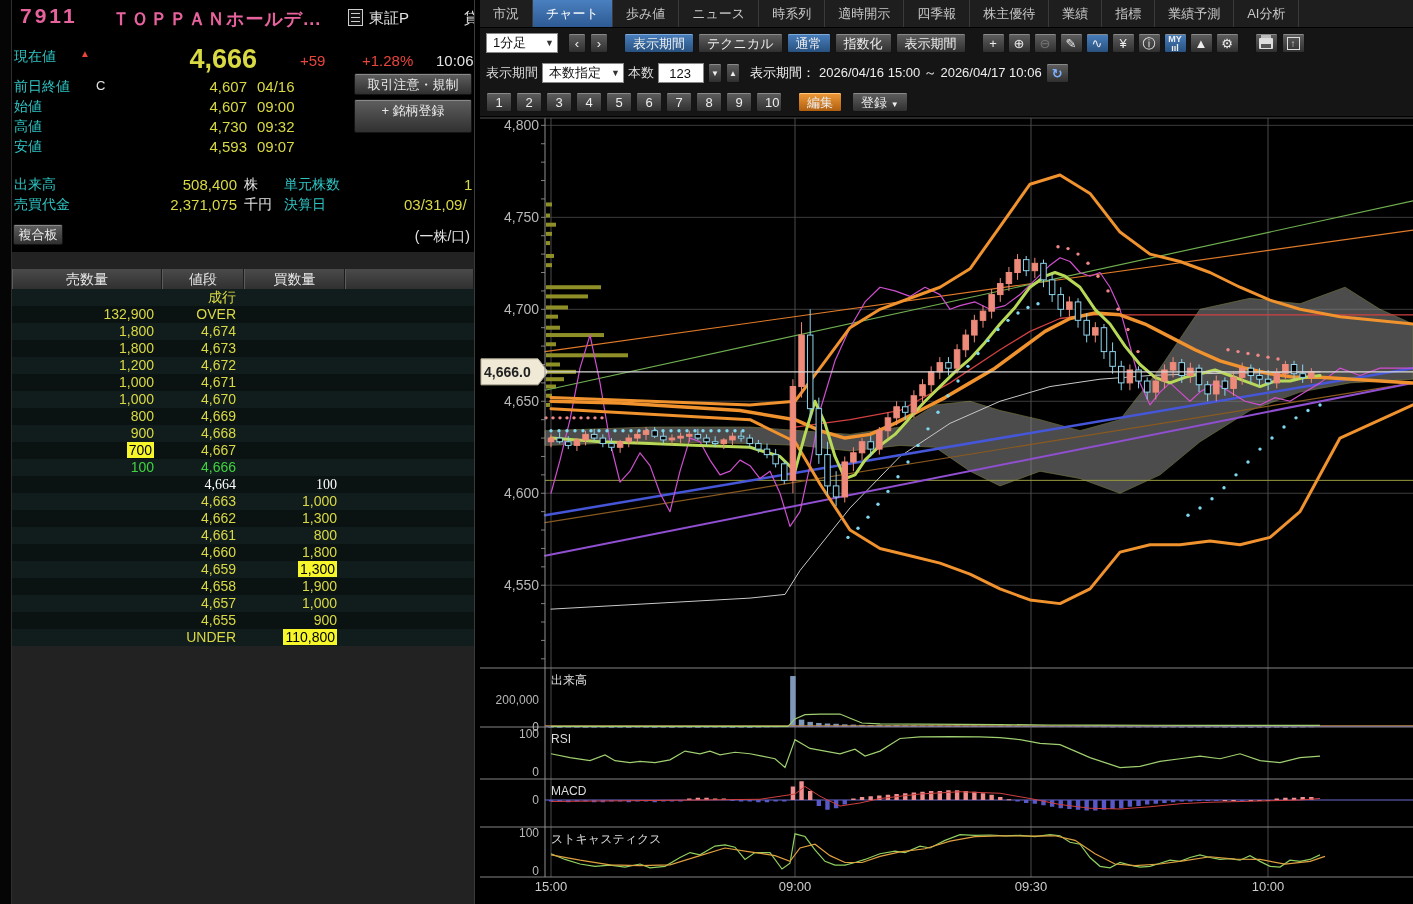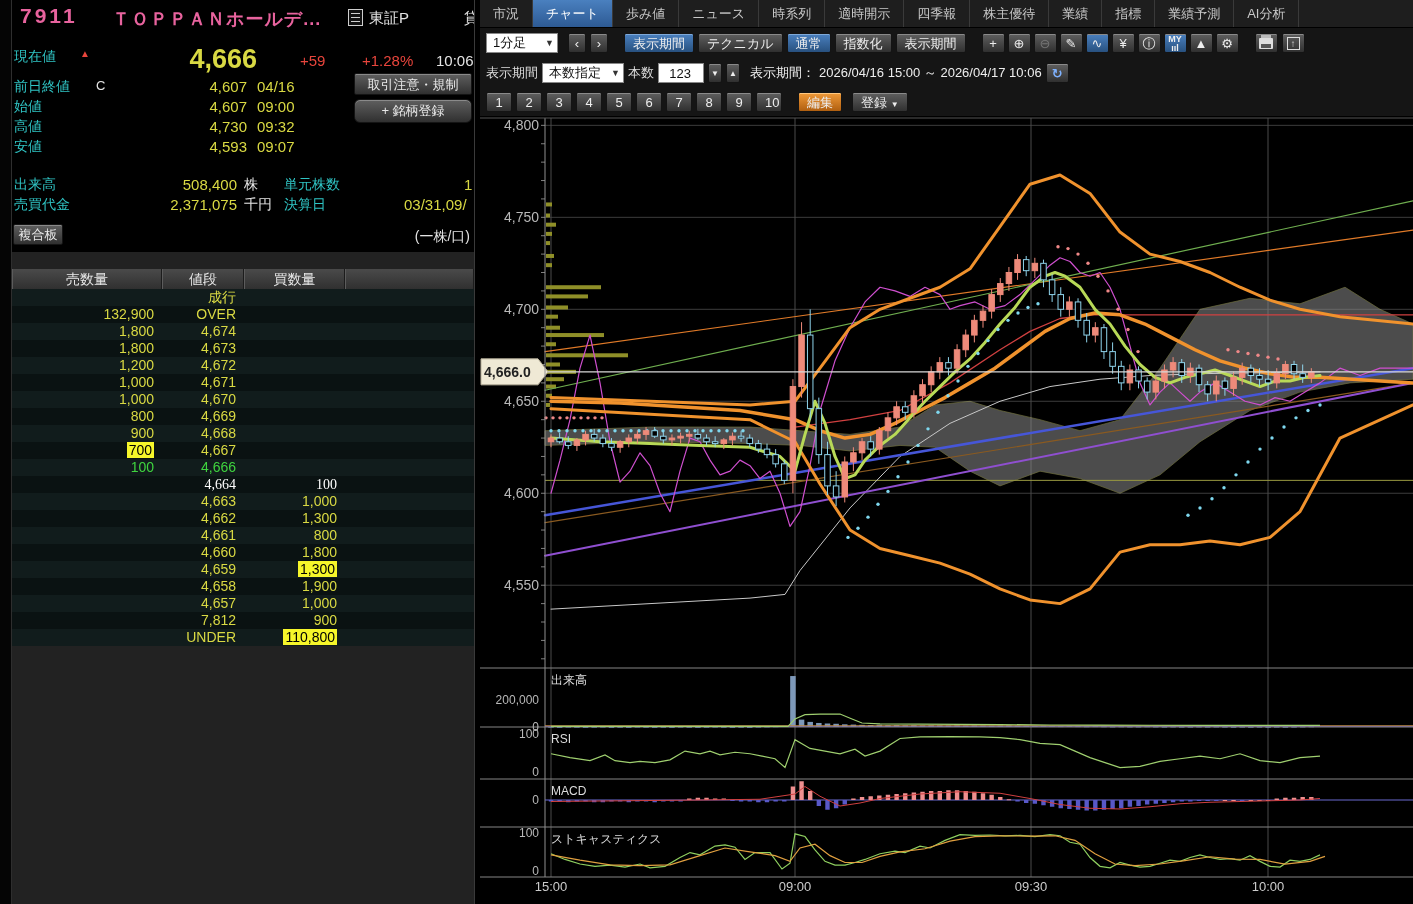--- a/index.html
+++ b/index.html
@@ -25,21 +25,21 @@
   .doc-ic i { display:block; height:1px; background:#cfcfcf; margin:3px 2px 0 2px; }
   .mkt { left:357px; top:9px; font-size:15px; }
   .margin-flag { left:452px; top:9px; font-size:15px; }
   .big-price { left:115px; top:44px; width:130px; text-align:right; font-size:27px; font-weight:bold; color:#d9d943; }
   .arrow-up { left:68px; top:48px; font-size:10px; color:#e8453c; }
   .lrow-label { left:2px; font-size:14px; }
   .val-col { width:100px; text-align:right; font-size:15px; color:#d9d943; }
   .btn-gray { background:linear-gradient(#5f5f5f,#303030); border:1px solid #141414; box-shadow:inset 0 1px 0 #8a8a8a;
     color:#e8e8e8; font-size:13px; text-align:center; border-radius:2px; cursor:pointer; }
   .btn-caution { left:342px; top:73px; width:118px; height:22px; line-height:21px; }
-  .btn-register { left:342px; top:99px; width:118px; height:24px; line-height:21px;border-radius:6px; }
+  .btn-register { left:342px; top:99px; width:118px; height:34px; line-height:21px; }
   .btn-composite { left:1px; top:224px; width:50px; height:21px; line-height:20px; }
   .per-share { right:4px; top:228px; font-size:14px; color:#e4e4e4; }
 
   
   .orderbook { position:absolute; left:0; top:252px; width:462px; background:#000;margin-top:17px; }
   .ob-header { display:grid; grid-template-columns:150px 82px 101px 129px; height:20px; line-height:20px;
     background:linear-gradient(#4a4a4a,#303030); color:#e8e8e8; font-size:14px; }
   .ob-header div { text-align:center; border-right:1px solid #1c1c1c; border-left:1px solid #5c5c5c; }
   .ob-row { display:grid; grid-template-columns:150px 82px 101px 129px; height:17px; line-height:17px; font-size:14px; }
   .ob-row:nth-child(odd) { background:#111c1c; }
@@ -265,21 +265,21 @@
             <div class="ob-cell"></div>
           </div>
           <div class="ob-row">
             <div class="ob-cell"></div>
             <div class="ob-cell">4,657</div>
             <div class="ob-cell">1,000</div>
             <div class="ob-cell"></div>
           </div>
           <div class="ob-row">
             <div class="ob-cell"></div>
-            <div class="ob-cell">7,812</div>
+            <div class="ob-cell">4,655</div>
             <div class="ob-cell">900</div>
             <div class="ob-cell"></div>
           </div>
           <div class="ob-row">
             <div class="ob-cell"></div>
             <div class="ob-cell">UNDER</div>
             <div class="ob-cell"><span class="hl">110,800</span></div>
             <div class="ob-cell"></div>
           </div>
         </div>

